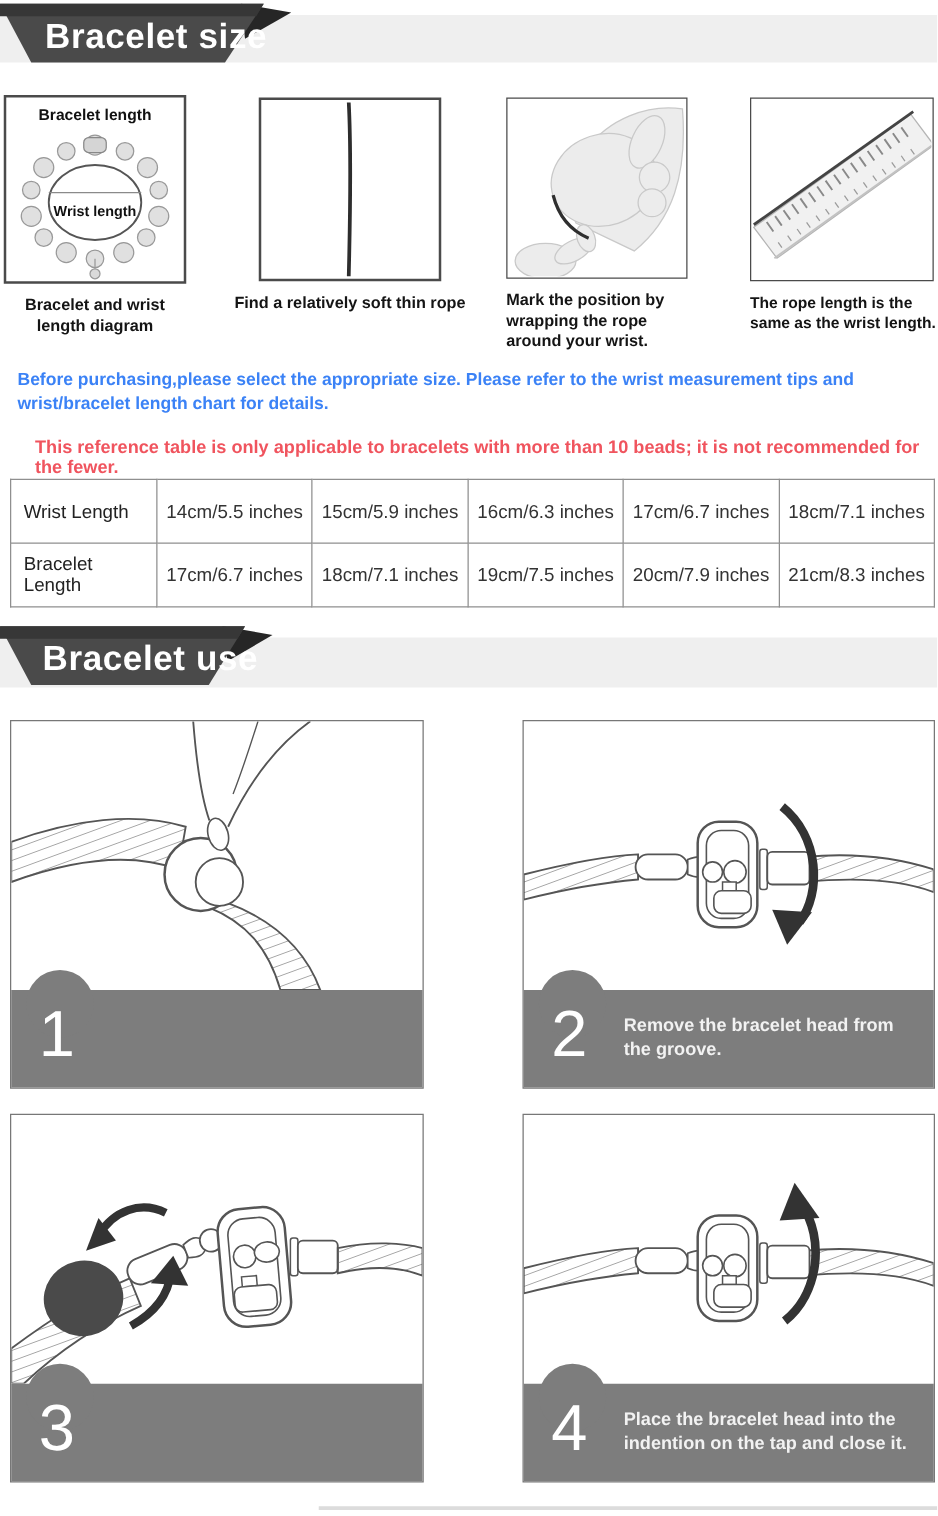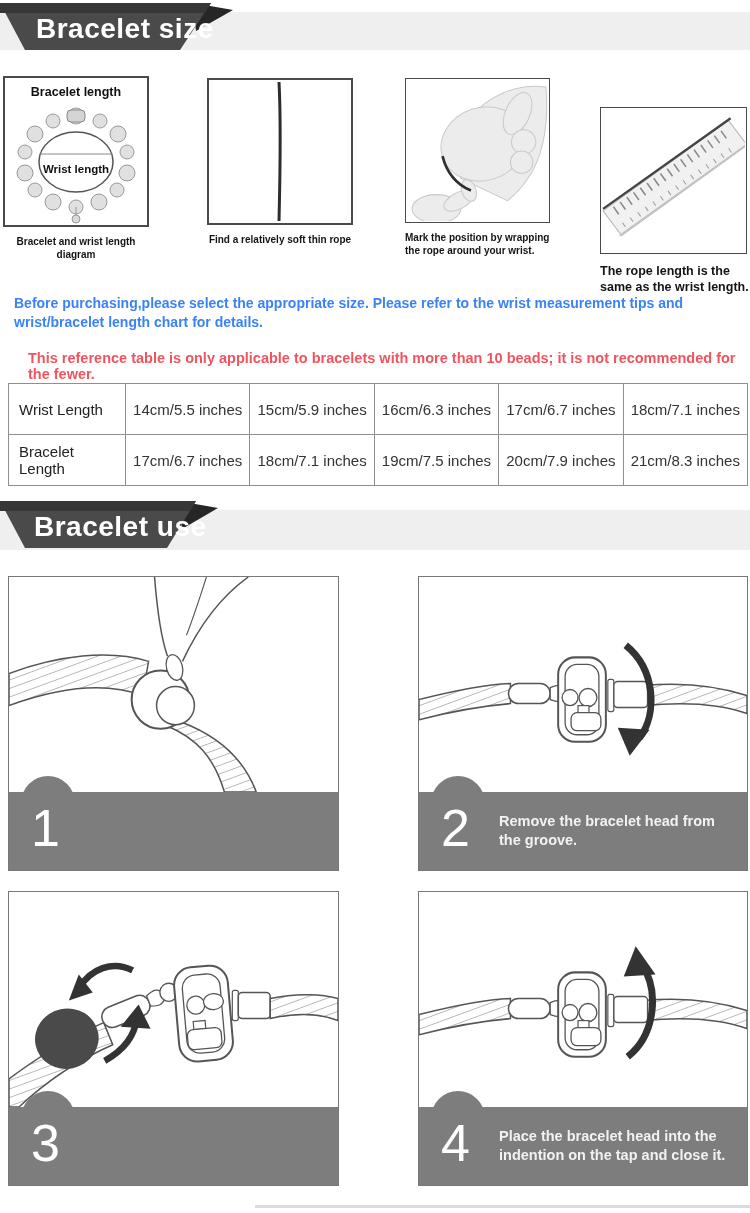--- a/index.html
+++ b/index.html
@@ -7,21 +7,21 @@
         font-family:"Liberation Sans",sans-serif;}
 
   
   .graybar{position:absolute;left:0;width:750px;height:38px;background:#efefef;}
   .banner-svg{position:absolute;left:0;}
   .banner-text{font-weight:bold;letter-spacing:.5px;}
 
   
   .step-col{position:absolute;}
   .img-frame{background:#fff;border:2px solid #4a4a4a;box-sizing:border-box;}
-  .step-caption{margin-top:9px;font-size:10px;font-weight:bold;color:#141414;line-height:1.28;}
+  .step-caption{margin-top:9px;font-size:13px;font-weight:bold;color:#141414;line-height:1.28;}
 
   
   .intro{position:absolute;left:14px;top:294px;width:728px;
          font-size:14px;font-weight:bold;color:#3b82f6;line-height:1.38;}
   .note{position:absolute;left:28px;top:350px;width:732px;
         font-size:14.5px;font-weight:bold;color:#f0545e;}
 
   
   .size-table{position:absolute;left:8px;top:383px;width:740px;border-collapse:collapse;}
   .size-table td{border:1px solid #8f8f8f;height:50px;font-size:15px;color:#333;
@@ -110,21 +110,21 @@
           <ellipse cx="30" cy="128" rx="24" ry="14"></ellipse>
           <ellipse cx="52" cy="120" rx="16" ry="8" transform="rotate(-28 52 120)"></ellipse>
           <ellipse cx="62" cy="110" rx="7" ry="11" transform="rotate(-20 62 110)"></ellipse>
         </g>
         <path d="M36,76 C40,92 50,104 64,110" fill="none" stroke="#2f2f2f" stroke-width="2.6"></path>
       </svg>
     </div>
     <div class="step-caption" style="width:160px;">Mark the position by wrapping the rope around your wrist.</div>
   </div>
 
-  <div class="step-col" style="left:600px;top:78px;width:126px;margin-top:29px;">
+  <div class="step-col" style="left:600px;top:78px;width:126px;">
     <div class="img-frame" style="width:147px;height:147px;border-width:1.5px;">
       <svg width="144" height="144" viewBox="0 0 140 140">
         <polygon points="2,100 124,12 142,36 20,124" fill="#f1f1f1" stroke="#b5b5b5"></polygon>
         <line x1="2" y1="98" x2="126" y2="10" stroke="#444" stroke-width="2.2"></line>
         <line x1="14" y1="100" x2="122" y2="24" stroke="#777" stroke-width="9" stroke-dasharray="1.5,6.5" opacity="0.85"></line>
         <line x1="22" y1="114" x2="130" y2="38" stroke="#9c9c9c" stroke-width="5" stroke-dasharray="1,8"></line>
         <line x1="18" y1="124" x2="141" y2="36" stroke="#c2c2c2" stroke-width="1.5"></line>
       </svg>
     </div>
     <div class="step-caption" style="width:152px;font-size:12.5px;">The rope length is the same as the wrist length.</div>

